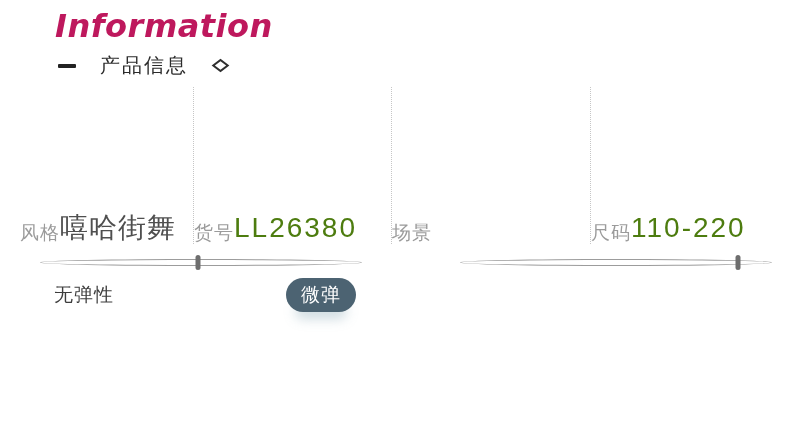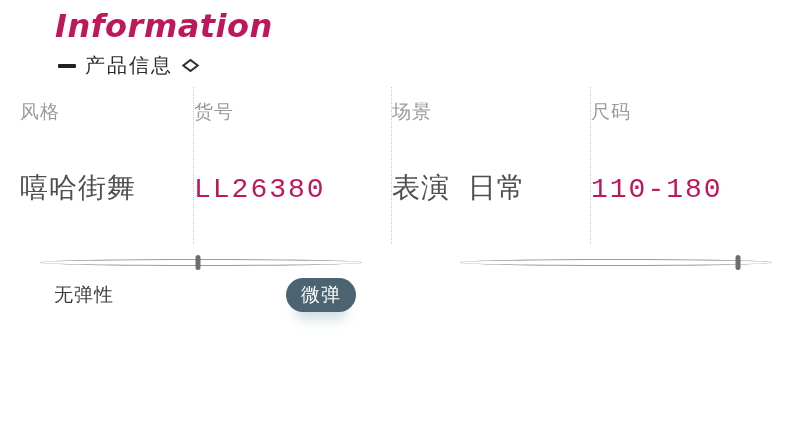--- a/index.html
+++ b/index.html
@@ -16,58 +16,58 @@
   .header { position: absolute; left: 55px; top: 6px; }
   .title {
     font-family: "DejaVu Sans", "Liberation Sans", sans-serif;
     font-style: italic;
     font-weight: 700;
     font-size: 32px;
     letter-spacing: 0.5px;
     color: #be185d;
     line-height: 40px;
   }
-  .subheader { display: flex; align-items: center; margin-top: 6px; margin-left: 3px; }
+  .subheader { display: flex; align-items: center; margin-top: 6px; margin-left: 3px; gap: 15px; }
   .subheader .dash {
     width: 18px; height: 4px; background: #222; border-radius: 1px;
     margin-right: 9px;
   }
   .subheader .subtitle {
     font-size: 20px; color: #2b2b2b; letter-spacing: 2px; font-weight: 500;
   }
   .subheader .diamond {
     width: 11px; height: 11px;
     border: 2px solid #2f2f2f;
     transform: rotate(45deg) skew(-8deg, -8deg);
     margin-left: 12px;
   }
 
   
   .info-table {
     position: absolute; left: 20px; top: 87px;
     width: 735px; height: 157px;
     display: flex;
   }
-  .info-col { display: flex; flex-direction: column; align-items: flex-start; font-family: Liberation Mono, monospace; }
+  .info-col { display: flex; align-items: flex-end; }
   .info-col.c0 { width: 173px; }
   .info-col.c1 { width: 198px; border-left: 1px dotted #c6c6c6; }
   .info-col.c2 { width: 199px; border-left: 1px dotted #c6c6c6; }
   .info-col.c3 { width: 165px; border-left: 1px dotted #c6c6c6; }
   .info-label {
     margin-top: 15px;
     font-size: 19px; line-height: 22px;
     color: #9b9b9b; letter-spacing: 1px;
   }
   .info-value {
     margin-top: 50px;
     font-size: 28px; line-height: 32px;
     color: #4f4f4f; letter-spacing: 1px;
     white-space: nowrap;
   }
-  .info-col.c1 .info-value, .info-col.c3 .info-value { letter-spacing: 2px; color: #be185d; }
+  .info-col.c1 .info-value, .info-col.c3 .info-value { letter-spacing: 2px; color: #4d7c0f; }
 
   
   .sliders {
     position: absolute; left: 40px; top: 250px;
     display: grid;
     grid-template-columns: 322px 312px;
     grid-auto-rows: 80px;
     column-gap: 98px;
   }
   .slider-block { position: relative; }
@@ -123,25 +123,24 @@
     <div class="info-col c0">
       <div class="info-label">风格</div>
       <div class="info-value">嘻哈街舞</div>
     </div>
     <div class="info-col c1">
       <div class="info-label">货号</div>
       <div class="info-value">LL26380</div>
     </div>
     <div class="info-col c2">
       <div class="info-label">场景</div>
-      <div class="info-value">表演 日常</div>
     </div>
     <div class="info-col c3">
       <div class="info-label">尺码</div>
-      <div class="info-value">110-180</div>
+      <div class="info-value">110-220</div>
     </div>
   </div>
 
   <div class="sliders">
 
     <div class="slider-block">
       <div class="track-wrap">
         <div class="track"></div>
         <div class="handle" style="left: 49%;"></div>
       </div>

